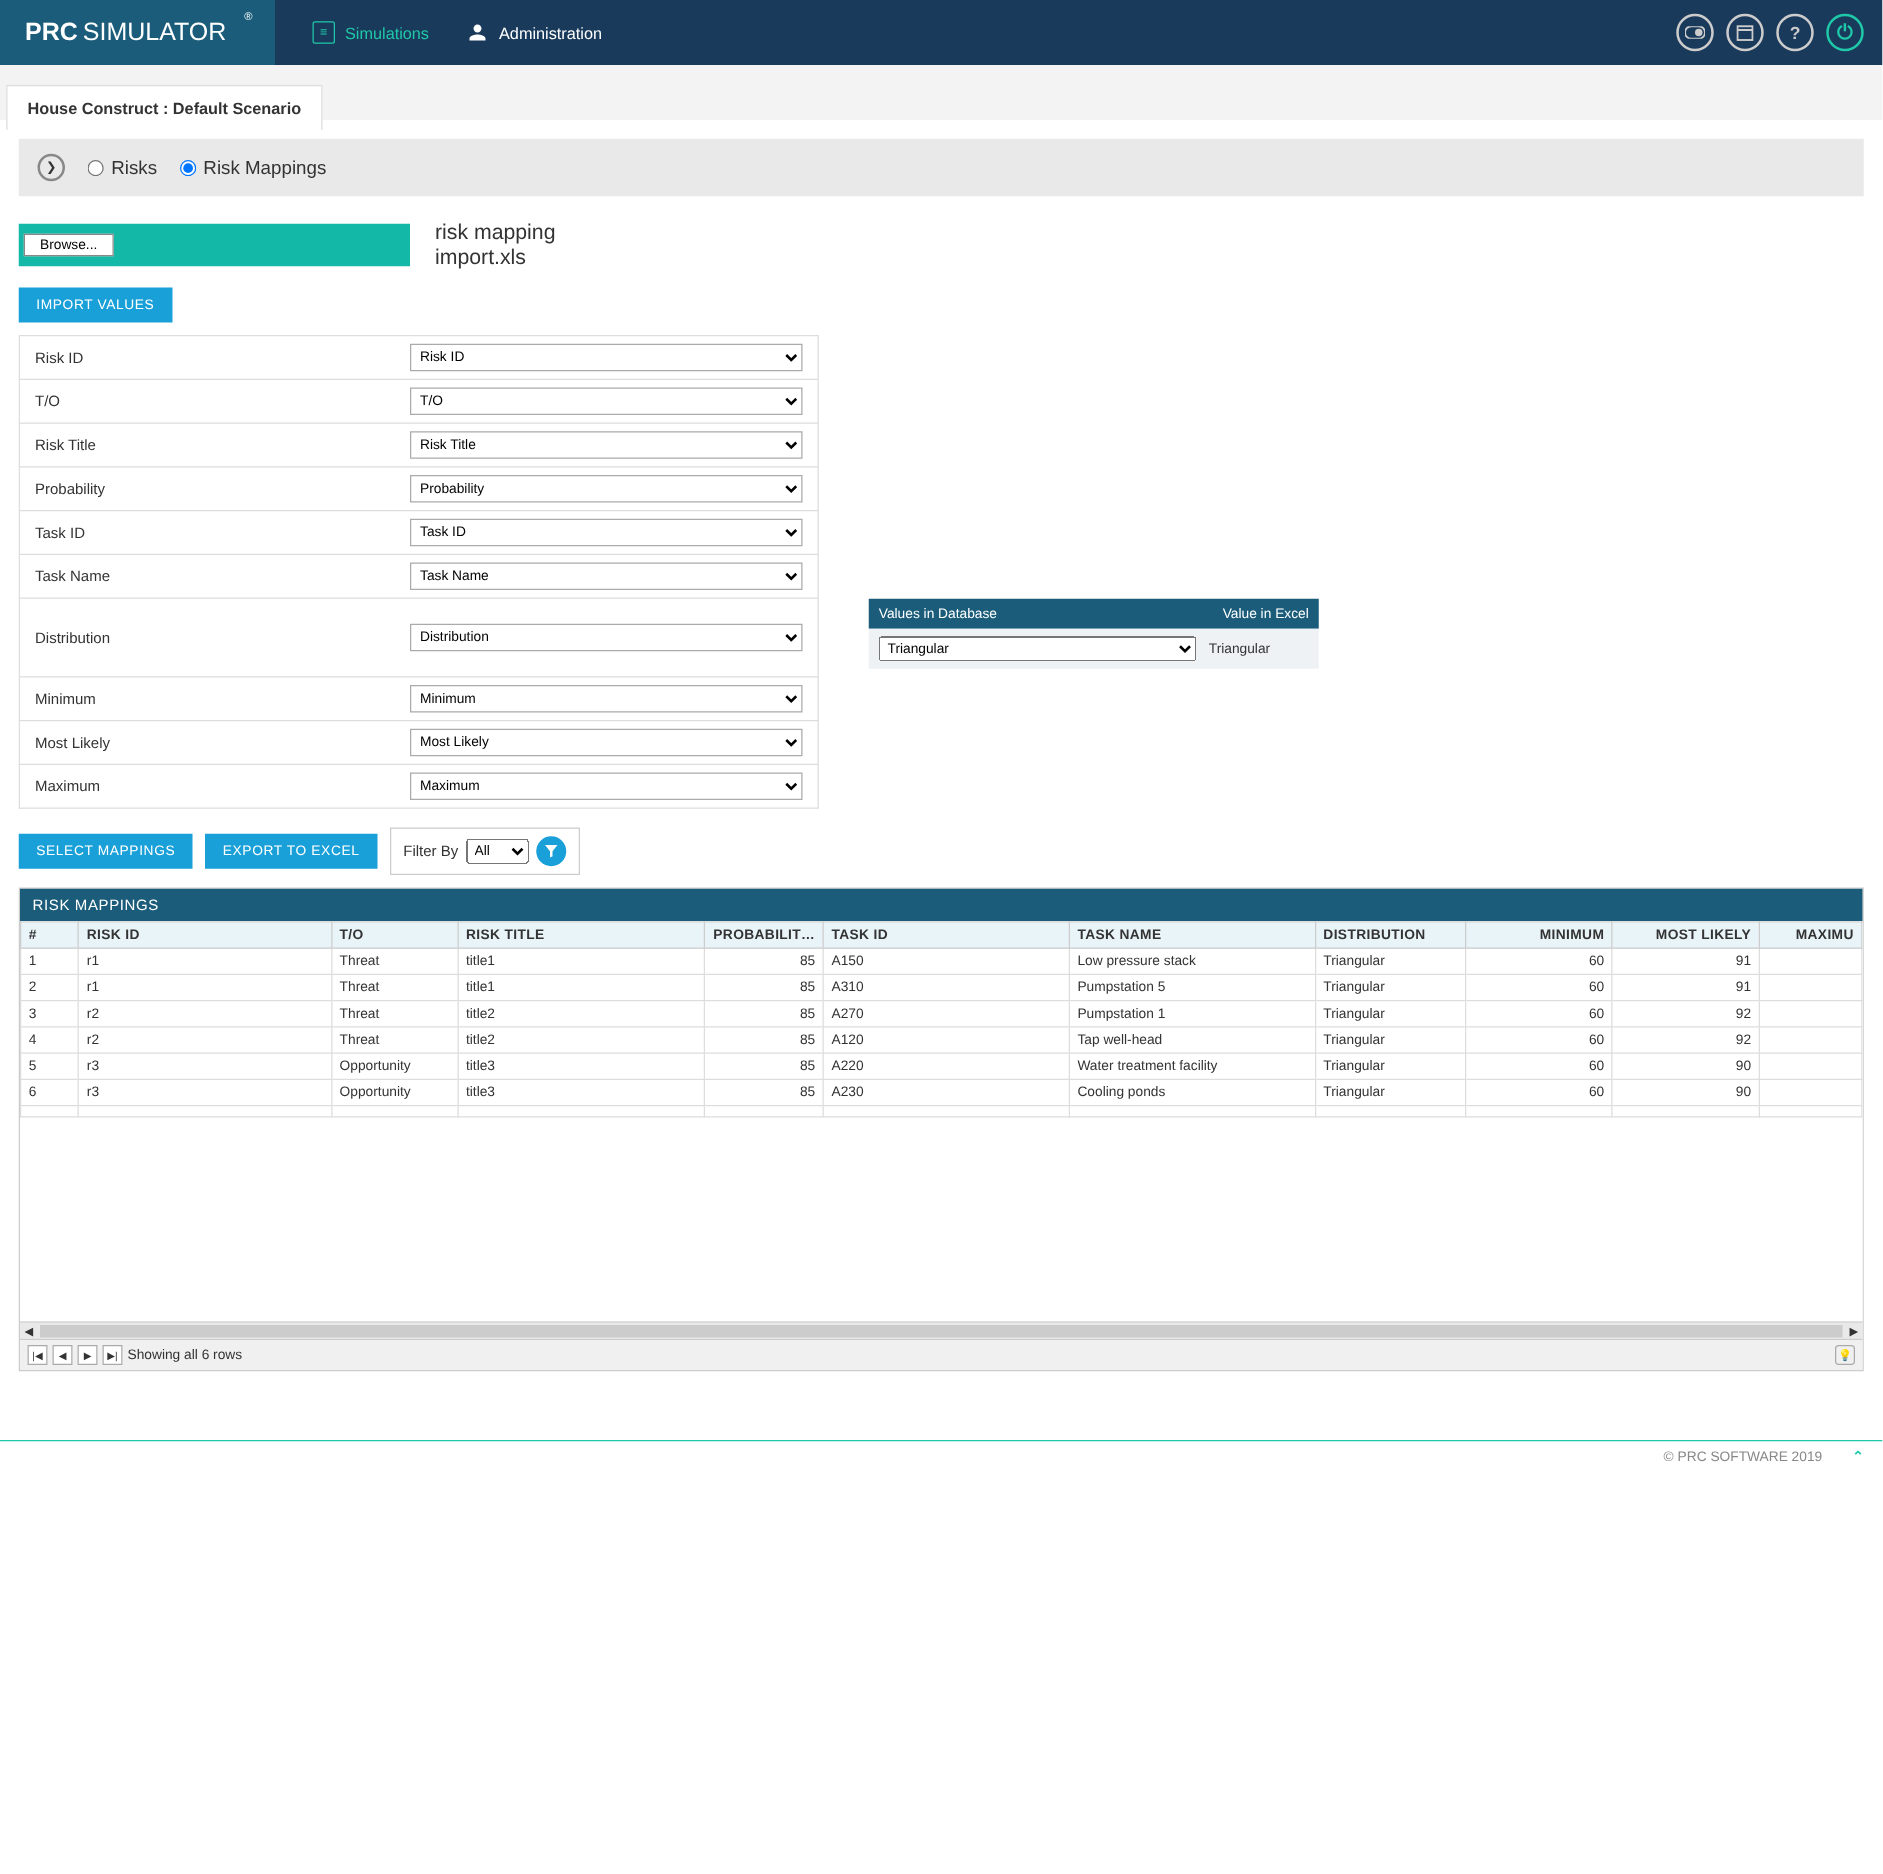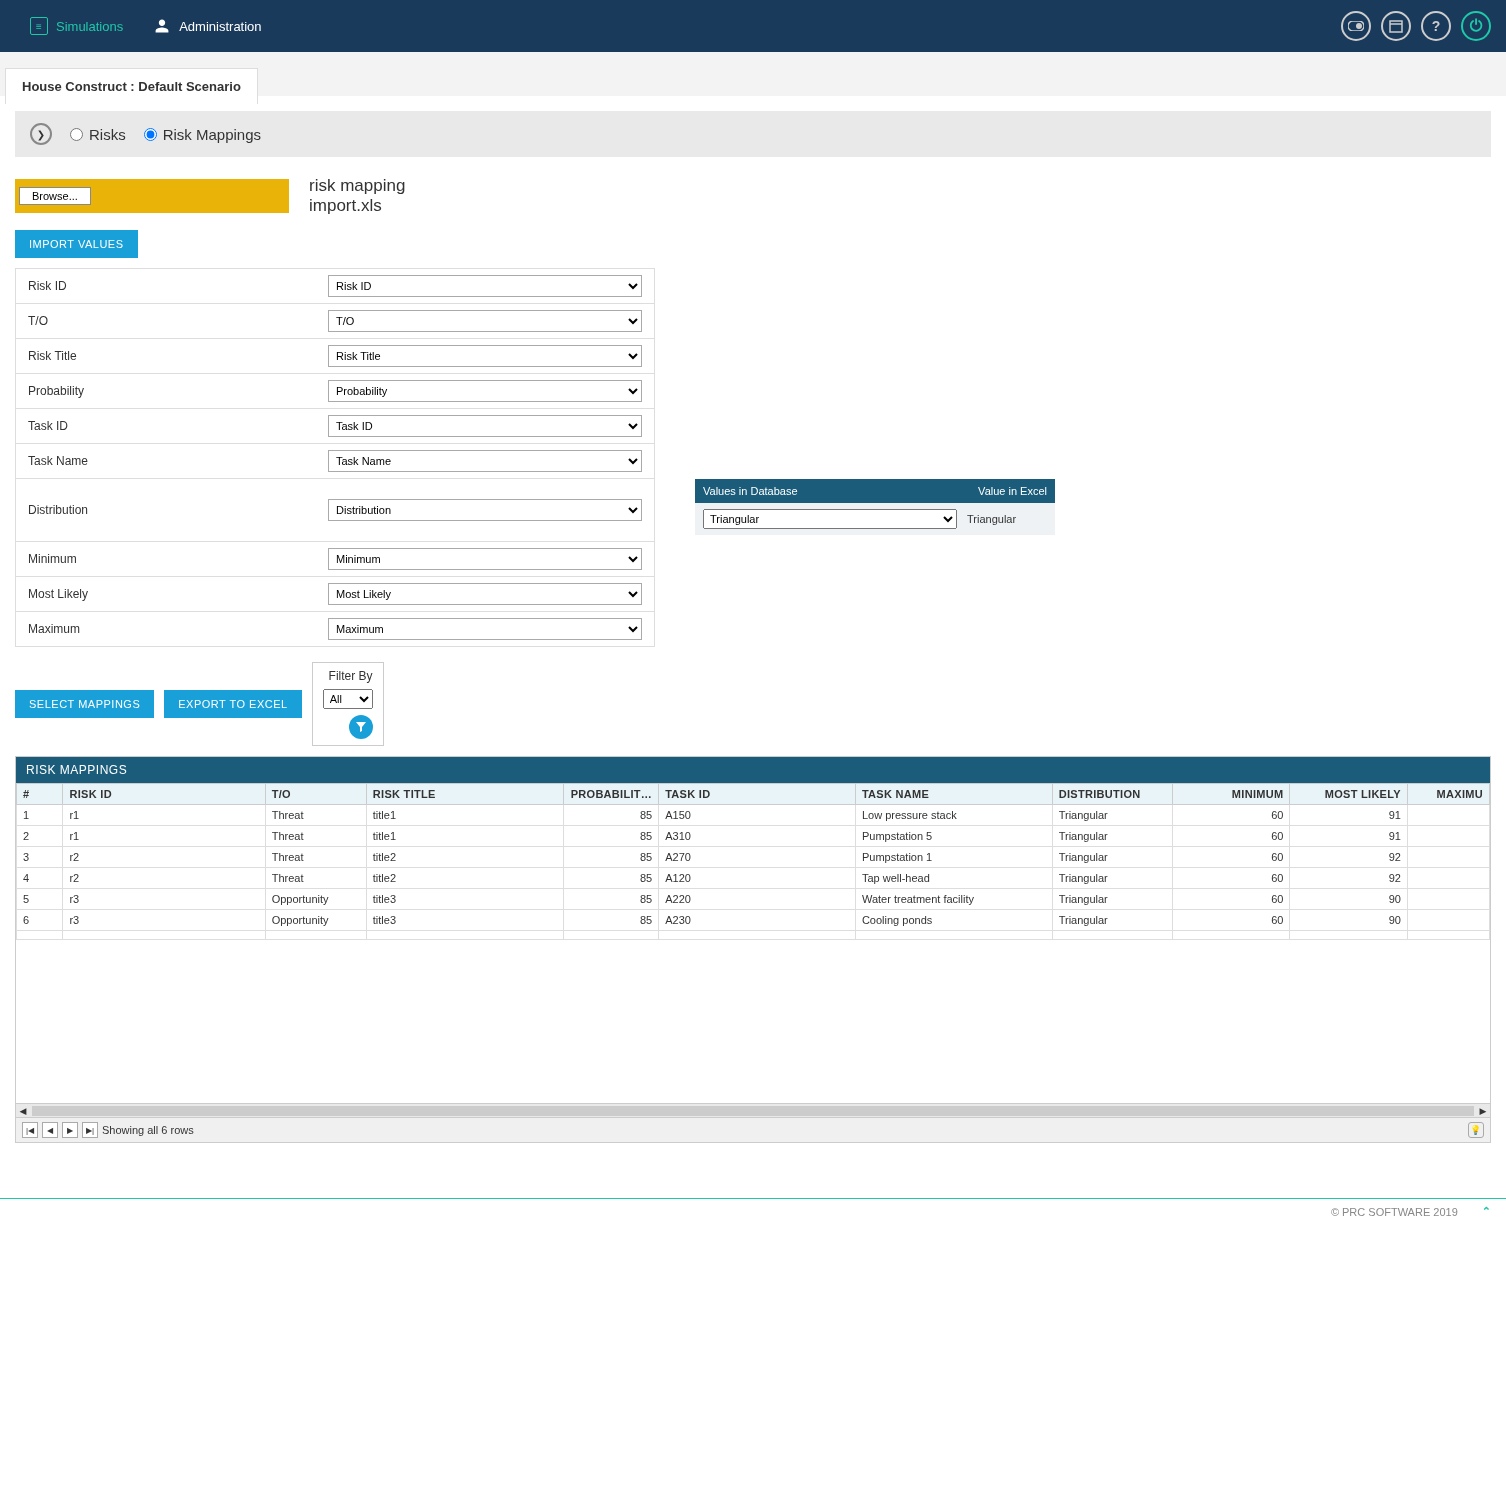--- a/index.html
+++ b/index.html
@@ -32,21 +32,21 @@
 
 
 .content { padding: 15px; }
 .subhead { background: #e9e9e9; padding: 12px 15px; display: flex; align-items: center; gap: 18px; }
 .subhead .arrow-circle { width: 22px; height: 22px; border: 2px solid #888; border-radius: 50%; display: flex; align-items: center; justify-content: center; font-size: 10px; cursor: pointer; }
 .radio-group { display: flex; align-items: center; gap: 6px; font-size: 15px; }
 .radio-group input { cursor: pointer; }
 .radio-group label { cursor: pointer; }
 
 .upload-row { display: flex; gap: 12px; margin-top: 15px; align-items: center; }
-.upload-box { background: #eab308; width: 274px; height: 34px; display: flex; align-items: center; padding: 4px; }
+.upload-box { background: #14b8a6; width: 313px; height: 34px; display: flex; align-items: center; padding: 4px; }
 .browse-btn { background: #fff; border: 1px solid #888; padding: 2px 12px; font-size: 11px; cursor: pointer; }
 .filename { font-size: 17px; padding: 4px 8px; width: 170px; }
 
 .btn-cyan { background: #1aa0d8; color: #fff; padding: 8px 14px; border: none; font-size: 11px; cursor: pointer; margin-top: 10px; letter-spacing: .5px; }
 
 
 .map-form { margin-top: 10px; }
 .map-row { display: flex; align-items: center; border: 1px solid #ddd; border-top: none; padding: 6px 12px; width: 640px; }
 .map-row:first-child { border-top: 1px solid #ddd; }
 .map-row label { width: 300px; font-size: 12px; }
@@ -58,21 +58,21 @@
 .side-head > div { padding: 6px 8px; }
 .side-head > div:first-child { flex: 1; }
 .side-body { background: #eef2f5; display: flex; padding: 6px 8px; gap: 10px; font-size: 11px; align-items: center; }
 .side-body select { flex: 1; font-size: 11px; padding: 2px; }
 .side-body span { width: 80px; }
 
 .wrap-rel { position: relative; }
 
 
 .action-row { display: flex; gap: 10px; margin-top: 15px; align-items: center; }
-.filter-box { border: 1px solid #ccc; padding: 6px 10px; display: flex; align-items: flex-end; gap: 6px; font-size: 12px; flex-direction: column; }
+.filter-box { border: 1px solid #ccc; padding: 6px 10px; display: flex; align-items: center; gap: 6px; font-size: 12px; }
 .filter-box select { font-size: 11px; padding: 2px; width: 50px; }
 .filter-icon { width: 24px; height: 24px; background: #1aa0d8; border-radius: 50%; display: flex; align-items: center; justify-content: center; color: #fff; cursor: pointer; }
 
 
 .grid-wrap { margin-top: 10px; border: 1px solid #ccc; }
 .grid-title { background: #1a5c7a; color: #fff; padding: 6px 10px; font-size: 12px; letter-spacing: .5px; }
 table.grid { width: 100%; border-collapse: collapse; font-size: 11px; table-layout: fixed; }
 table.grid th { background: #e9f4f8; border: 1px solid #ccc; padding: 4px 6px; text-align: left; font-weight: bold; text-transform: uppercase; letter-spacing: .3px; }
 table.grid td { border: 1px solid #ddd; padding: 4px 6px; white-space: nowrap; overflow: hidden; text-overflow: ellipsis; }
 table.grid td.num, table.grid th.num { text-align: right; }
@@ -98,20 +98,25 @@
 .col-task-name { width: 144px; }
 .col-dist { width: 88px; }
 .col-min { width: 86px; }
 .col-ml { width: 86px; }
 .col-max { width: 60px; }
 </style>
 </head>
 <body>
 
 <div class="topbar">
+  <div class="logo">
+    <b>PRC</b>
+      <span>SIMULATOR</span>
+    <span class="reg">®</span>
+  </div>
   <div class="navlinks">
     <div class="navlink active">
       <span class="ic">≡</span>
       <span>Simulations</span>
     </div>
     <div class="navlink">
       <span class="user-ic">
         <svg width="16" height="16" viewBox="0 0 16 16">
             <path fill="#fff" d="M8 8c1.8 0 3.2-1.4 3.2-3.2S9.8 1.6 8 1.6 4.8 3 4.8 4.8 6.2 8 8 8zm0 1.6c-2.1 0-6.4 1.1-6.4 3.2V14.4h12.8v-1.6c0-2.1-4.3-3.2-6.4-3.2z"></path>
           </svg>

